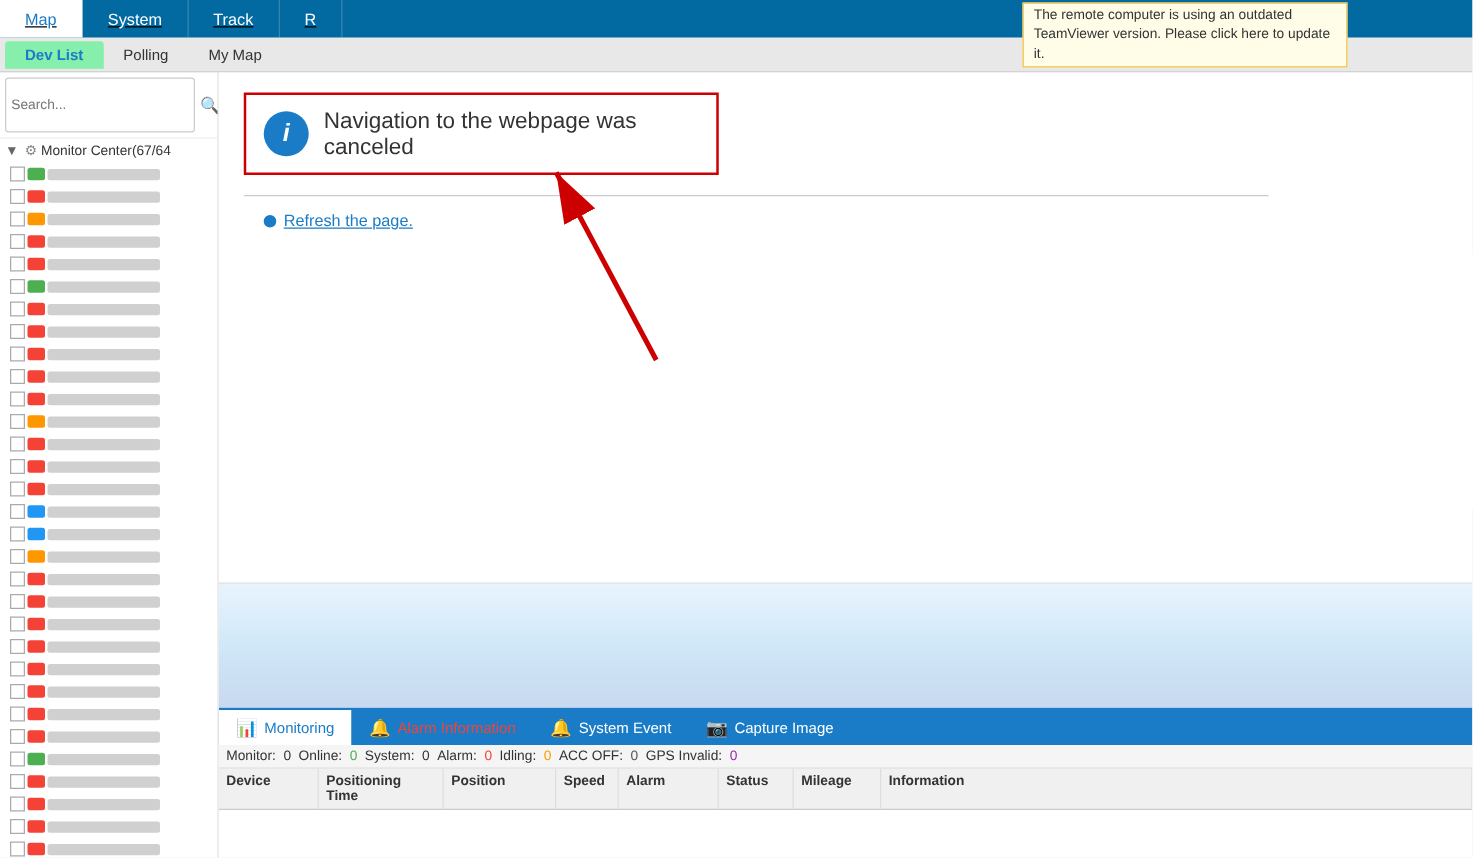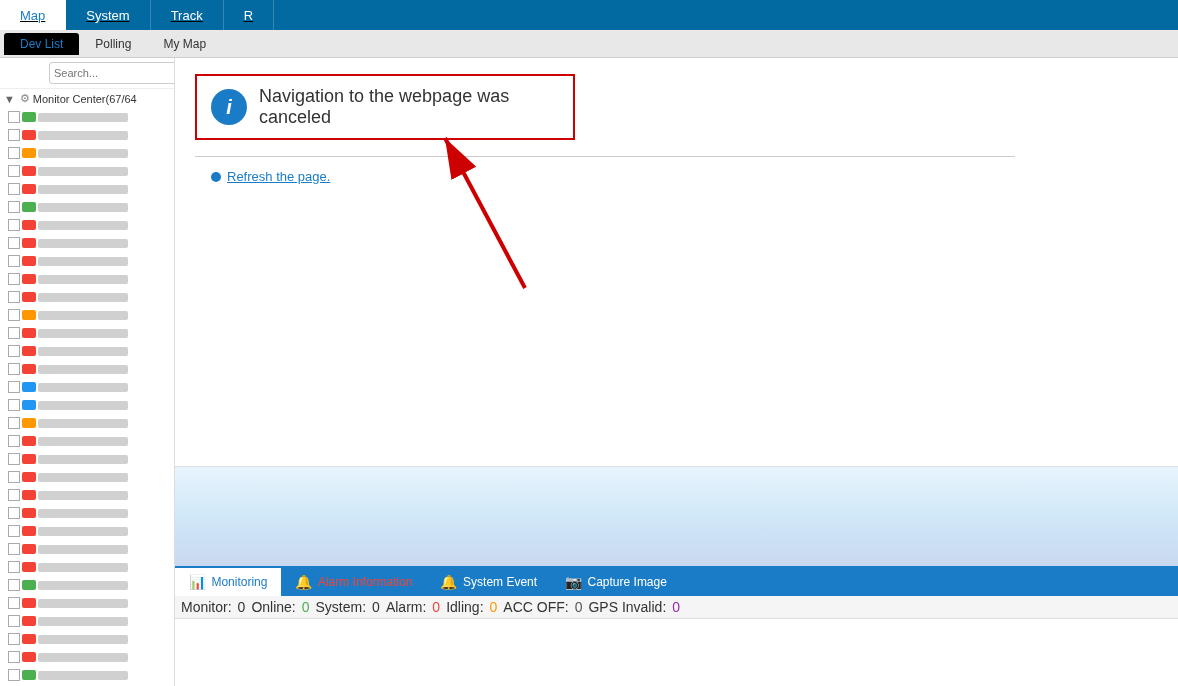--- a/index.html
+++ b/index.html
@@ -51,23 +51,23 @@
       padding: 0 4px;
     }
     .sub-tab {
       padding: 4px 16px;
       cursor: pointer;
       font-size: 12px;
       color: #333;
       border-radius: 3px 3px 0 0;
     }
     .sub-tab.active {
-      background: #000000;
+      background: #86efac;
       color: #1a7cc7;
-      font-weight: normal;
+      font-weight: bold;
     }
 
     
     .main-layout {
       display: flex;
       height: calc(686px - 30px - 28px);
     }
 
     
     .sidebar {
@@ -82,23 +82,22 @@
       display: flex;
       align-items: center;
       padding: 4px;
       border-bottom: 1px solid #eee;
       gap: 4px;
     }
     .sidebar-search input {
       flex: 1;
       border: 1px solid #ccc;
       border-radius: 3px;
-      padding: 4px 4px;
+      padding: 15px 4px;
       font-size: 11px;
-      margin-left: 45px;
     }
     .sidebar-search button {
       background: none;
       border: none;
       cursor: pointer;
       color: #666;
       font-size: 13px;
     }
     .sidebar-tree {
       flex: 1;
@@ -263,21 +262,21 @@
     .bottom-tab .tab-icon {
       font-size: 14px;
     }
     .status-bar {
       display: flex;
       align-items: center;
       gap: 6px;
       padding: 3px 6px;
       background: #f5f5f5;
       border-bottom: 1px solid #ddd;
-      font-size: 14px;
+      font-size: 11px;
     }
     .status-label { color: #333; }
     .status-val { color: #333; }
     .status-val.online { color: #4caf50; }
     .status-val.alarm { color: #f44336; }
     .status-val.idling { color: #ff9800; }
     .status-val.accoff { color: #555; }
     .status-val.gpsinvalid { color: #9c27b0; }
     .table-header {
       display: flex;
@@ -301,20 +300,21 @@
     .th-info { flex: 1; }
   </style>
 </head>
 <body>
 
 <div class="top-nav">
   <div class="top-nav-tab active">Map</div>
   <div class="top-nav-tab">System</div>
   <div class="top-nav-tab">Track</div>
   <div class="top-nav-tab">R</div>
+  <div class="teamviewer-notice">The remote computer is using an outdated TeamViewer version. Please click here to update it.</div>
 </div>
 
 <div class="sub-tabs">
   <div class="sub-tab active">Dev List</div>
   <div class="sub-tab">Polling</div>
   <div class="sub-tab">My Map</div>
 </div>
 
 <div class="main-layout">
 
@@ -552,16 +552,26 @@
         <span class="status-label">Alarm:</span>
         <span class="status-val alarm">0</span>
         <span class="status-label">Idling:</span>
         <span class="status-val idling">0</span>
         <span class="status-label">ACC OFF:</span>
         <span class="status-val accoff">0</span>
         <span class="status-label">GPS Invalid:</span>
         <span class="status-val gpsinvalid">0</span>
       </div>
 
+      <div class="table-header">
+        <div class="th th-device">Device</div>
+        <div class="th th-postime">Positioning Time</div>
+        <div class="th th-position">Position</div>
+        <div class="th th-speed">Speed</div>
+        <div class="th th-alarm">Alarm</div>
+        <div class="th th-status">Status</div>
+        <div class="th th-mileage">Mileage</div>
+        <div class="th th-info">Information</div>
+      </div>
     </div>
 
   </div>
 </div>
 
 </body></html>

